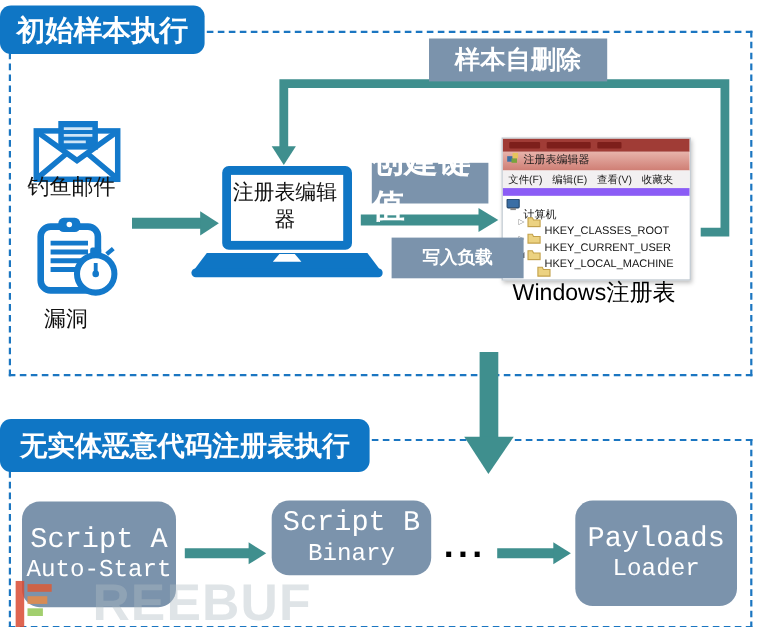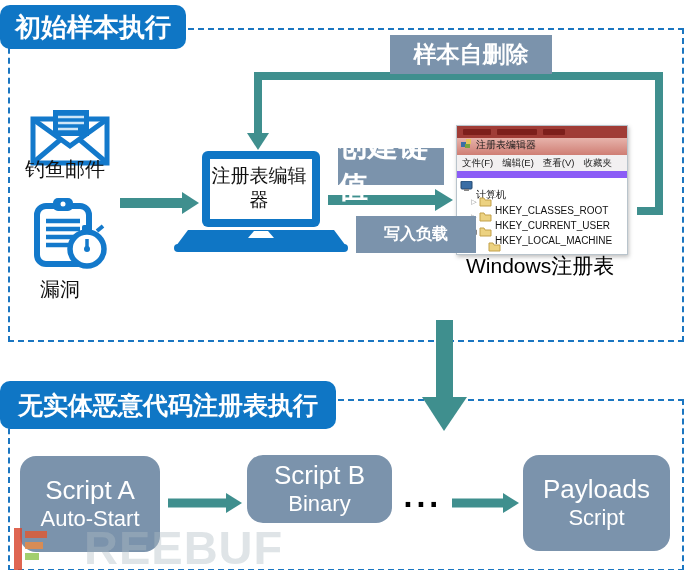--- a/index.html
+++ b/index.html
@@ -53,21 +53,21 @@
   .tw.exp{color:#444;}
   .indent{width:9px;}
   .tree-row .txt{margin-left:3px;margin-top:17px;}
 
   #reg-caption{position:absolute;left:466px;top:252px;z-index:2;color:#000;font-size:21px;
     font-family:"Liberation Sans","DejaVu Sans",sans-serif;}
 
   
   .node{position:absolute;background:#7b93ac;border-radius:16px;color:#fff;z-index:2;
     display:flex;flex-direction:column;align-items:center;justify-content:center;
-    font-family:Liberation Sans, sans-serif;}
+    font-family:Liberation Mono, monospace;}
   .node .l1{font-size:26px;line-height:1.15;}
   .node .l2{font-size:22px;line-height:1.2;}
   #node-a{left:20px;top:456px;width:140px;height:96px;}
   #node-b{left:247px;top:455px;width:145px;height:68px;}
   #node-p{left:523px;top:455px;width:147px;height:96px;}
   #dots{position:absolute;left:403px;top:483px;z-index:2;color:#000;font-size:26px;
     font-weight:bold;letter-spacing:3px;font-family:"DejaVu Sans",sans-serif;}
 
   
   #arrows{position:absolute;left:0;top:0;z-index:3;pointer-events:none;}
@@ -204,21 +204,21 @@
   <div id="node-a" class="node">
     <span class="l1">Script A</span>
     <span class="l2">Auto-Start</span>
   </div>
   <div id="node-b" class="node">
     <span class="l1">Script B</span>
     <span class="l2">Binary</span>
   </div>
   <div id="node-p" class="node">
     <span class="l1">Payloads</span>
-    <span class="l2">Script</span>
+    <span class="l2">Loader</span>
   </div>
   <div id="dots">...</div>
 
   <svg id="arrows" width="690" height="570" viewBox="0 0 690 570">
     <g fill="#3f8f8e" stroke="#3f8f8e">
 
       <g>
         <line x1="120" y1="203" x2="183" y2="203" stroke-width="10" fill="none"></line>
         <polygon points="182,192 182,214 199,203" stroke="none"></polygon>
       </g>

